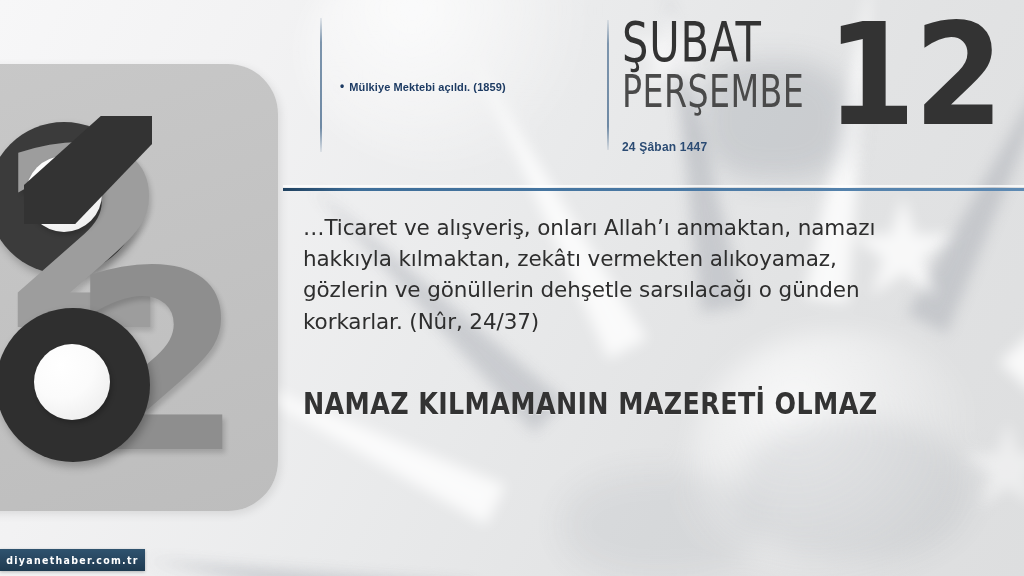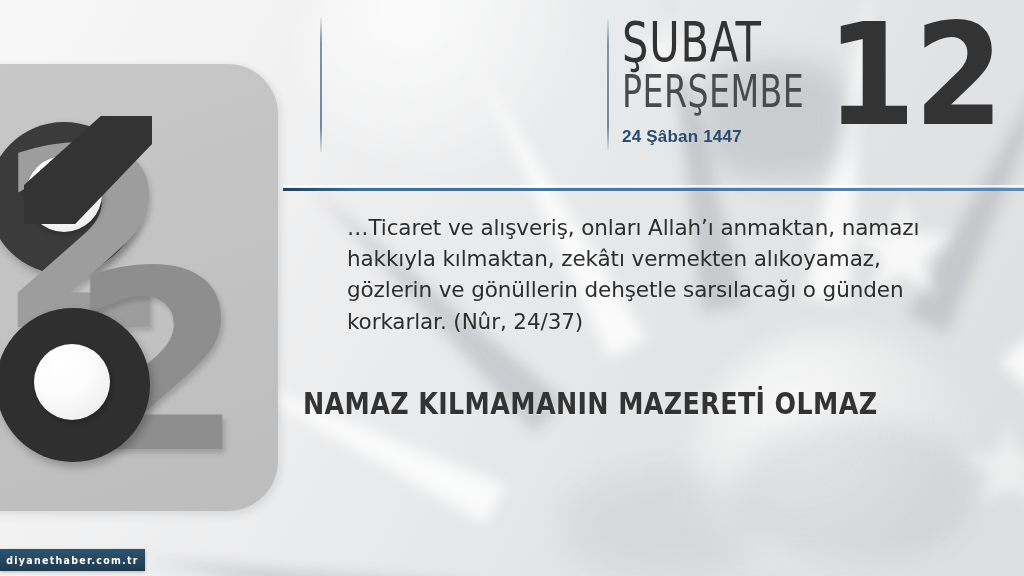--- a/index.html
+++ b/index.html
@@ -109,21 +109,21 @@
     font-family:"DejaVu Sans Condensed","Liberation Sans Narrow","Liberation Sans",sans-serif;
     font-size:55px;line-height:.92;letter-spacing:1px;color:#333333;font-weight:400;
     transform:scaleX(.84);transform-origin:left center;
   }
   .weekday{
     font-family:"DejaVu Sans Condensed","Liberation Sans Narrow","Liberation Sans",sans-serif;
     font-size:44px;line-height:1.08;letter-spacing:.5px;color:#4a4a4a;font-weight:400;
     transform:scaleX(.84);transform-origin:left center;
   }
   .hijri{
-    margin-top:12px;font-size:17px;font-weight:700;color:#2b4b73;letter-spacing:.2px;
+    margin-top:25px;font-size:12px;font-weight:700;color:#2b4b73;letter-spacing:.2px;
   }
 
   
   .daynum{
     position:absolute;right:22px;top:6px;
     font-family:"DejaVu Sans","Liberation Sans",sans-serif;
     font-size:140px;font-weight:700;color:#333333;line-height:1;
     letter-spacing:-2px;
     transform:scaleX(.92);transform-origin:right top;
   }
@@ -134,21 +134,20 @@
     background:linear-gradient(90deg,#20415f 0%,#3e6e99 10%,#4b7aa5 55%,#5e8ab3 100%);
   }
   .hrule-hl{position:absolute;left:283px;top:185px;right:0;height:2px;background:rgba(255,255,255,.75);}
 
   
   .verse{
     position:absolute;left:303px;top:212px;width:612px;
     font-family:"DejaVu Sans","Liberation Sans",sans-serif;
     font-size:21.5px;line-height:1.45;color:#2e2e2e;font-weight:400;
     letter-spacing:-.1px;
-    margin-left:44px;
   }
   .headline{
     position:absolute;left:303px;top:386px;width:660px;
     font-family:"DejaVu Sans Condensed","Liberation Sans Narrow","Liberation Sans",sans-serif;
     font-size:30px;font-weight:700;color:#333333;letter-spacing:.4px;
     transform:scaleX(.94);transform-origin:left center;
     text-shadow:0 1px 1px rgba(255,255,255,.5);
   }
 
   
@@ -198,20 +197,25 @@
       <div class="d6">
         <div class="tail"></div>
         <div class="bowl"></div>
       </div>
     </div>
   </div>
 
   <div class="vrule" style="left:320px;top:18px;height:134px;"></div>
   <div class="vrule" style="left:607px;top:20px;height:130px;"></div>
 
+  <div class="events">
+    <div class="event-item">
+      <span class="dot">•</span><span>Mülkiye Mektebi açıldı. (1859)</span>
+    </div>
+  </div>
 
   <div class="dateblock">
     <div class="month">ŞUBAT</div>
     <div class="weekday">PERŞEMBE</div>
     <div class="hijri">24 Şâban 1447</div>
   </div>
 
   <div class="daynum">12</div>
 
   <div class="hrule-hl"></div>

